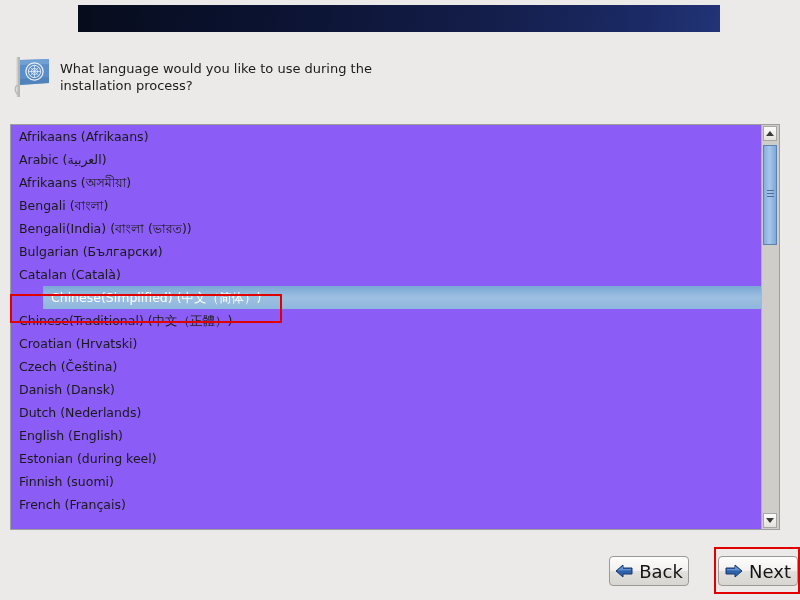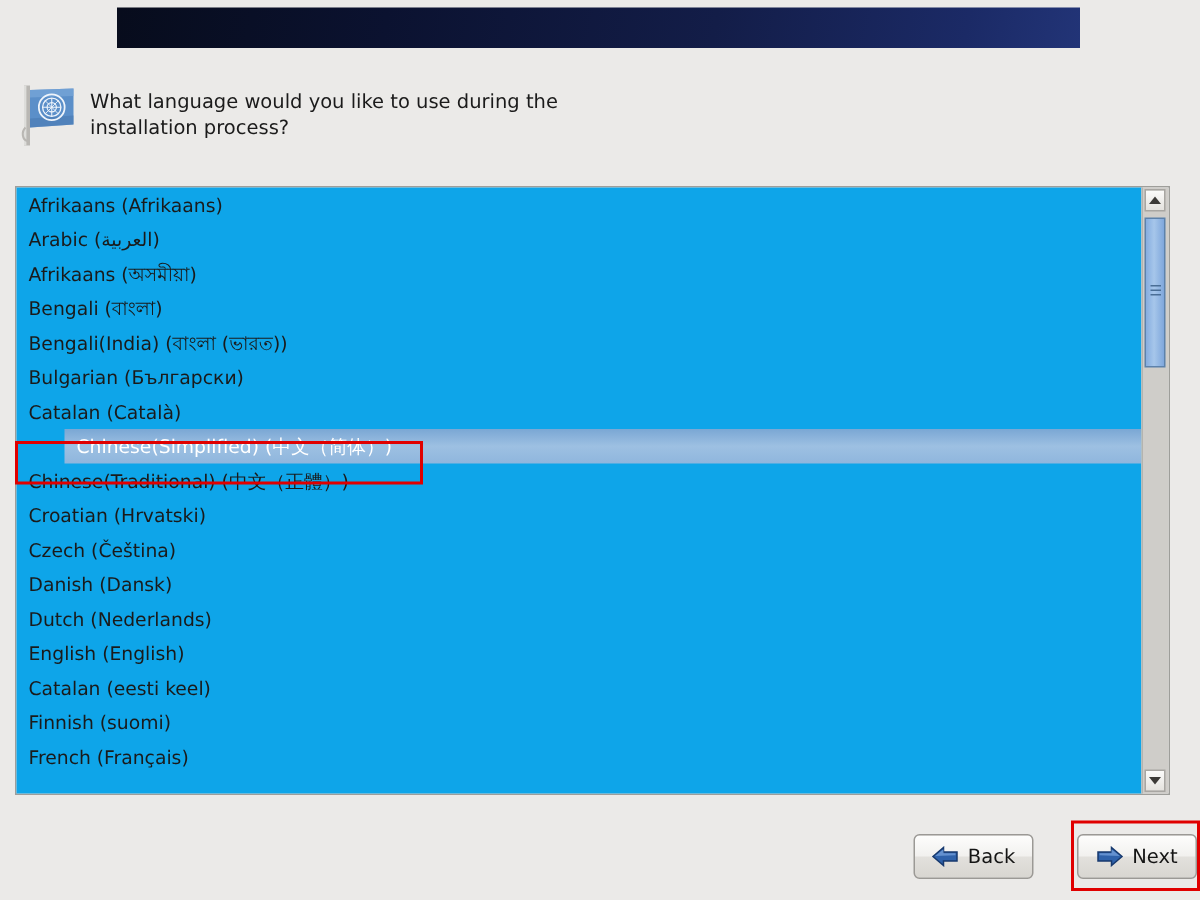--- a/index.html
+++ b/index.html
@@ -59,21 +59,21 @@
     height: 406px;
     box-sizing: border-box;
     border: 1px solid #9e9e9a;
     background: #ffffff;
     display: flex;
   }
   #list-viewport {
     flex: 1 1 auto;
     position: relative;
     overflow: hidden;
-    background: #0ea5e9;
+    background: #8b5cf6;
   }
   .lang-row {
     height: 23px;
     line-height: 23px;
     padding-left: 8px;
     font-size: 12.5px;
     color: #1a1a1a;
     white-space: nowrap;
     overflow: hidden;
   }
@@ -162,21 +162,21 @@
     position: absolute;
     height: 30px;
     box-sizing: border-box;
     border: 1px solid #9b9995;
     border-radius: 4px;
     background: linear-gradient(to bottom, #fdfdfc 0%, #f2f1ef 48%, #e2e0dc 52%, #d8d6d1 100%);
     display: flex;
     align-items: center;
     justify-content: center;
     gap: 6px;
-    font-size: 13px;
+    font-size: 18px;
     color: #151515;
     cursor: pointer;
   }
   #btn-back { left: 609px; top: 556px; width: 80px; }
   #btn-next { left: 718px; top: 556px; width: 80px; }
   .btn-arrow {
     width: 18px;
     height: 14px;
     flex: 0 0 18px;
   }
@@ -222,21 +222,21 @@
       <div class="lang-row">Bengali(India) (বাংলা (ভারত))</div>
       <div class="lang-row">Bulgarian (Български)</div>
       <div class="lang-row">Catalan (Català)</div>
       <div class="lang-row selected">Chinese(Simplified) (中文（简体）)</div>
       <div class="lang-row">Chinese(Traditional) (中文（正體）)</div>
       <div class="lang-row">Croatian (Hrvatski)</div>
       <div class="lang-row">Czech (Čeština)</div>
       <div class="lang-row">Danish (Dansk)</div>
       <div class="lang-row">Dutch (Nederlands)</div>
       <div class="lang-row">English (English)</div>
-      <div class="lang-row">Catalan (eesti keel)</div>
+      <div class="lang-row">Estonian (during keel)</div>
       <div class="lang-row">Finnish (suomi)</div>
       <div class="lang-row">French (Français)</div>
     </div>
 
   <div id="scrollbar">
     <div class="sb-btn" id="sb-up">
       <span class="sb-arrow up"></span>
     </div>
     <div id="sb-thumb">
       <div id="sb-grip">

